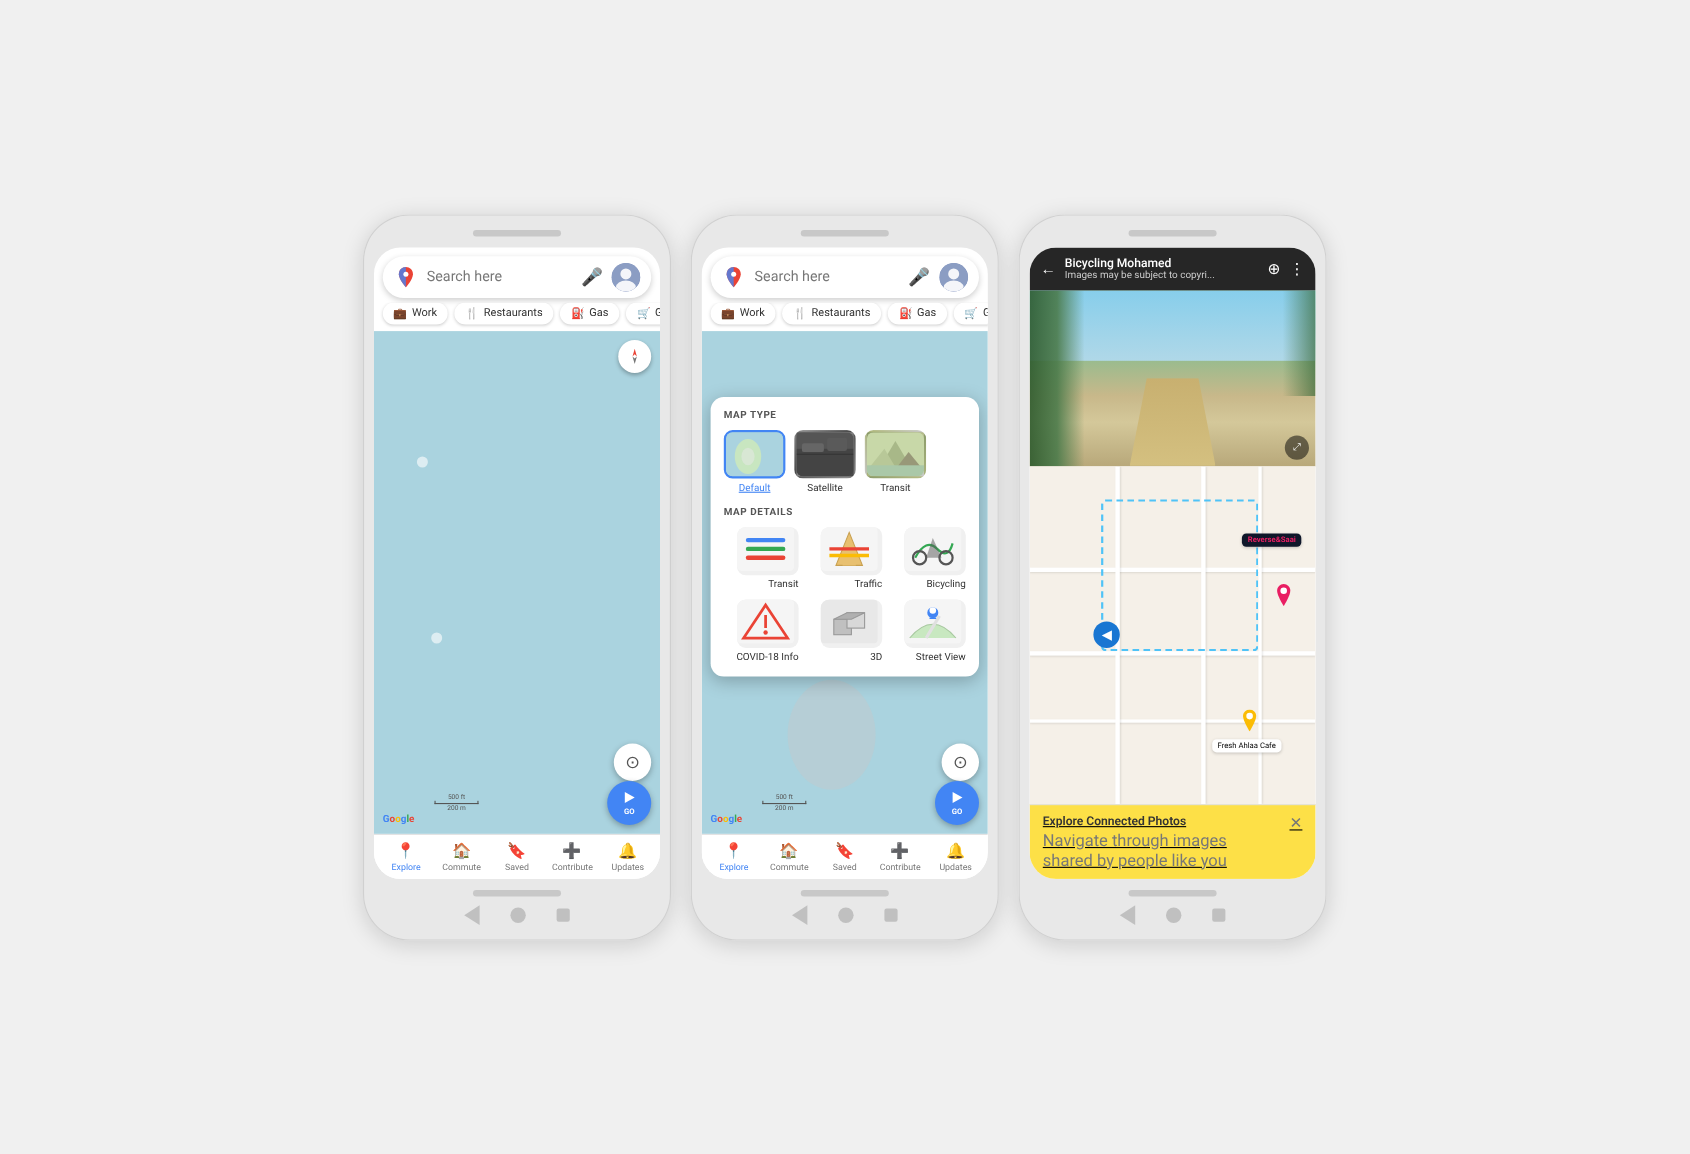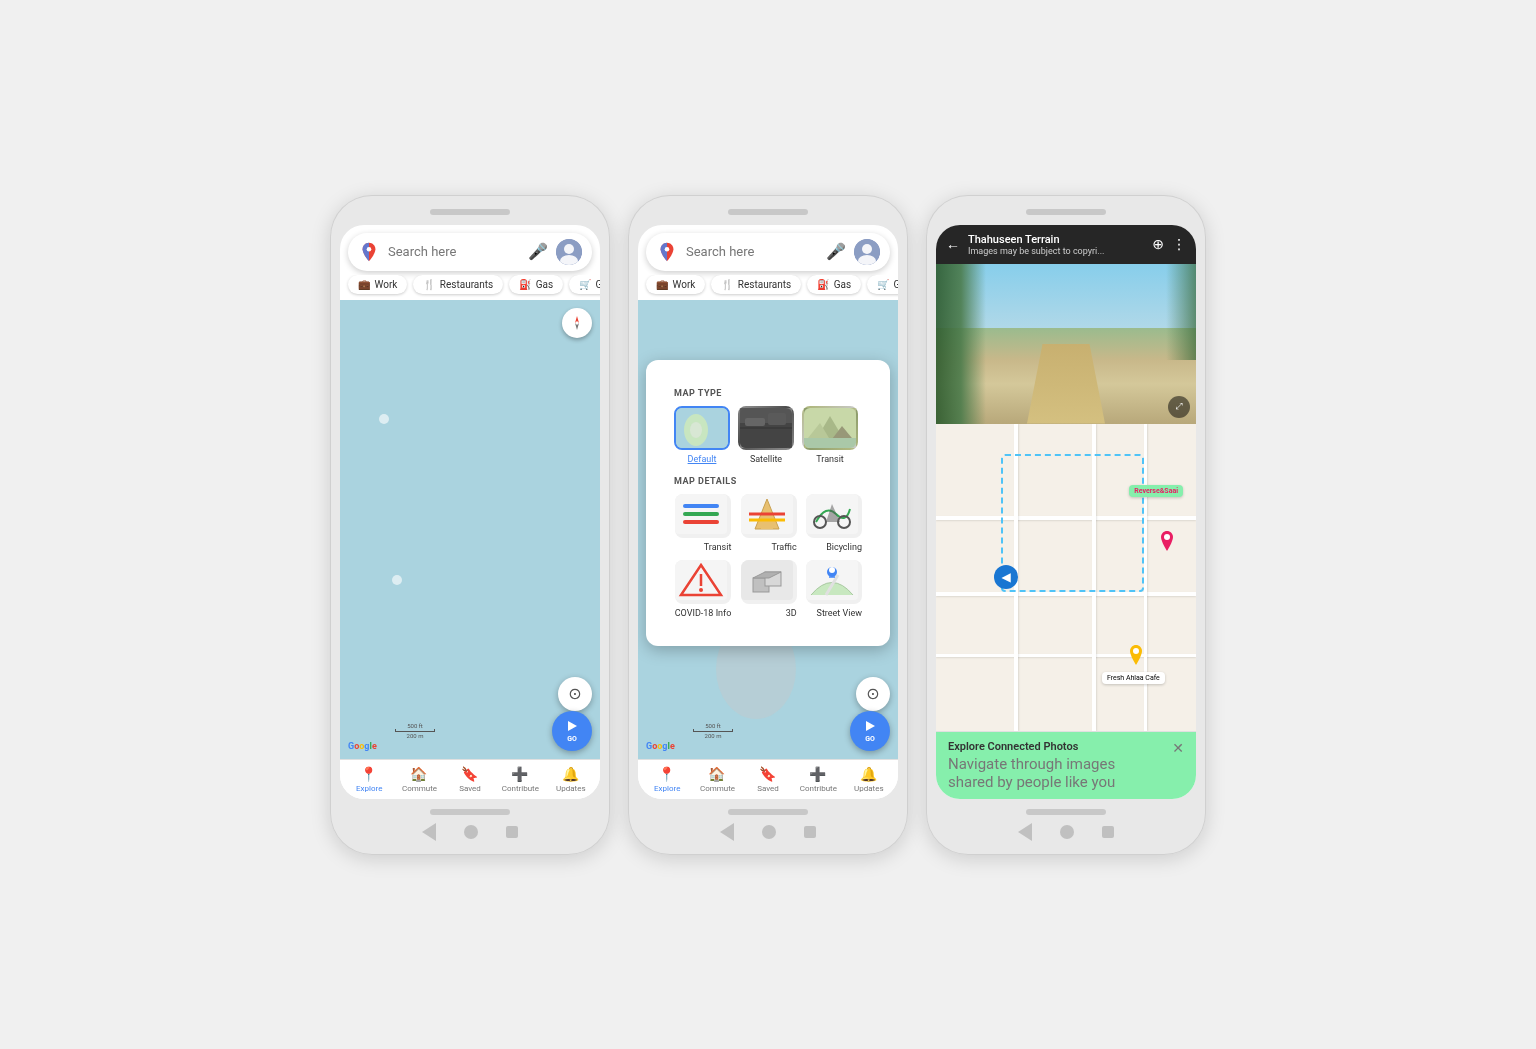--- a/index.html
+++ b/index.html
@@ -310,21 +310,21 @@
     }
 
     
     .map-type-panel {
       position: absolute;
       top: 60px;
       left: 8px;
       right: 8px;
       background: #fff;
       border-radius: 12px;
-      padding: 28px;
+      padding: 12px;
       box-shadow: 0 4px 16px rgba(0,0,0,0.25);
       z-index: 20;
     }
     .panel-section-title {
       font-size: 9px;
       font-weight: bold;
       color: #555;
       letter-spacing: 0.5px;
       margin-bottom: 8px;
     }
@@ -511,47 +511,48 @@
       box-shadow: 0 1px 2px rgba(0,0,0,0.1);
     }
     .map3-road-v {
       position: absolute;
       width: 3px;
       background: #fff;
       box-shadow: 1px 0 2px rgba(0,0,0,0.1);
     }
     .map3-label {
       position: absolute;
-      background: #86efac;
+      background: #0f172a;
       border-radius: 4px;
       padding: 2px 5px;
       font-size: 7px;
       box-shadow: 0 1px 3px rgba(0,0,0,0.2);
       white-space: nowrap;
     }
     .map3-nav-arrow {
       position: absolute;
       width: 24px;
       height: 24px;
       background: #1976d2;
       border-radius: 50%;
       display: flex;
       align-items: center;
       justify-content: center;
       color: white;
       font-size: 12px;
     }
 
     .explore-photos-banner {
-      background: #86efac;
+      background: #fde047;
       padding: 8px 12px;
       display: flex;
       align-items: flex-start;
       gap: 12px;
       border-top: 1px solid #e0e0e0;
+      text-decoration: underline;
     }
     .explore-text-section {
       flex: 1;
     }
     .explore-title {
       font-size: 11px;
       font-weight: 600;
       color: #333;
     }
     .explore-subtitle {
@@ -886,21 +887,21 @@
     </div>
   </div>
 
   <div class="phone">
     <div class="phone-top-bar"></div>
     <div class="phone-screen">
 
       <div class="street-view-header">
         <span class="sv-back-btn">←</span>
         <div class="sv-title-section">
-          <div class="sv-title">Thahuseen Terrain</div>
+          <div class="sv-title">Bicycling Mohamed</div>
           <div class="sv-subtitle">Images may be subject to copyri...</div>
         </div>
         <div class="sv-actions">
           <span>⊕</span>
           <span>⋮</span>
         </div>
       </div>
 
       <div class="street-view-image">
         <div class="sv-sky"></div>

